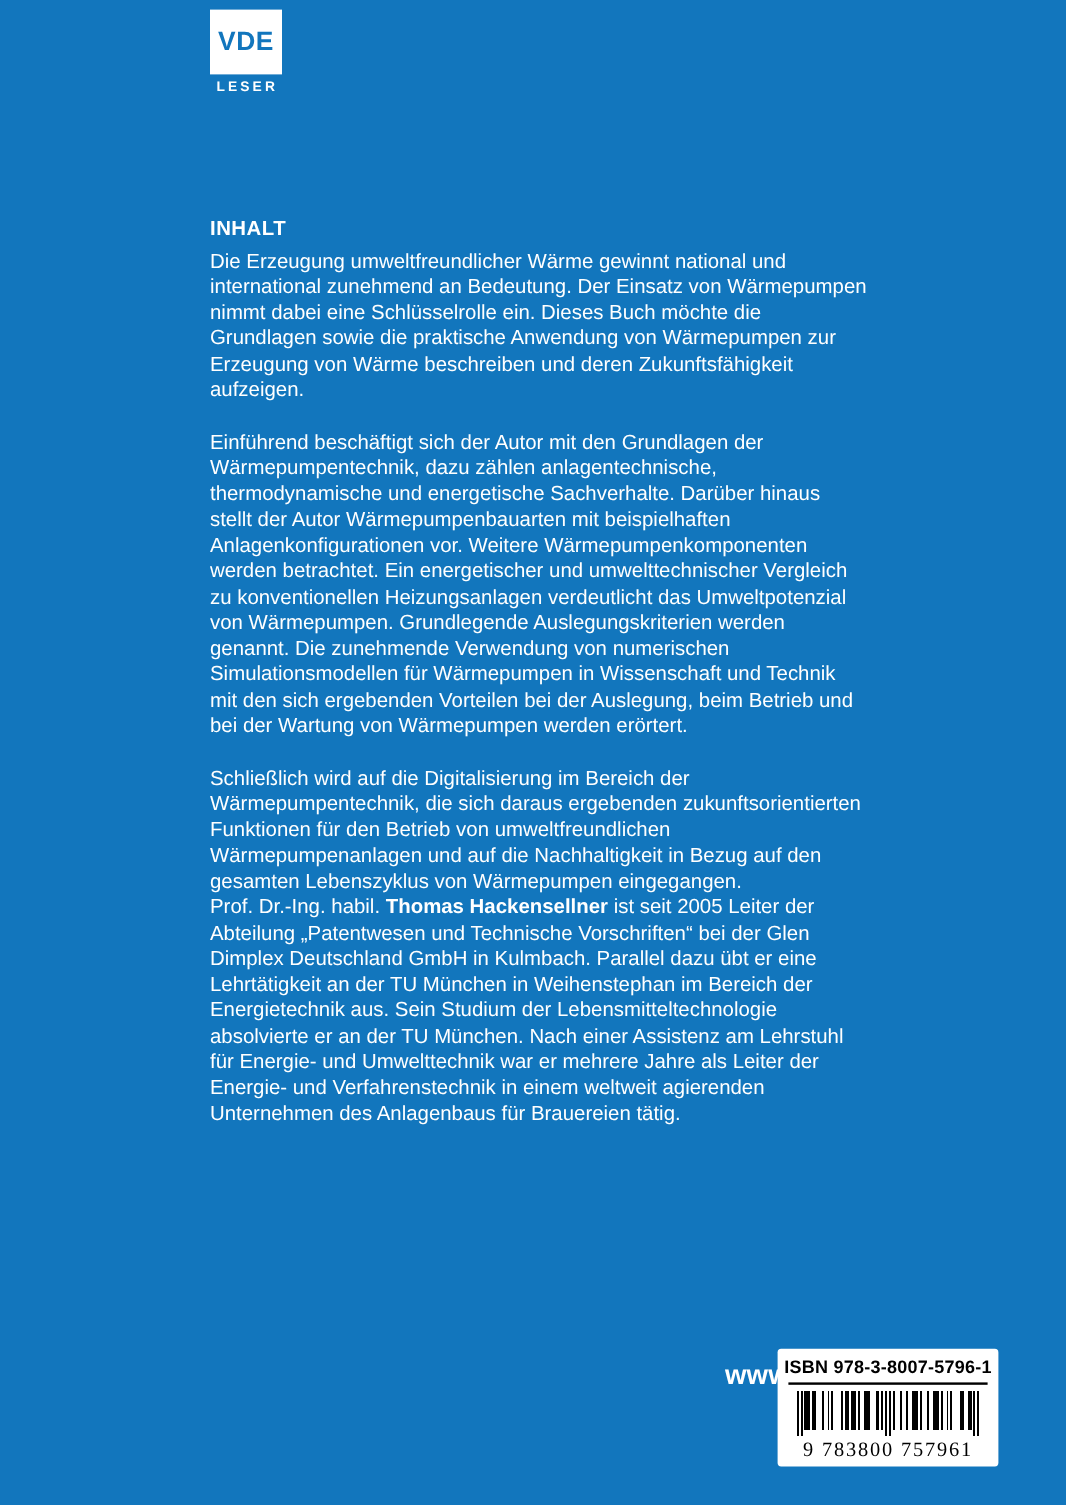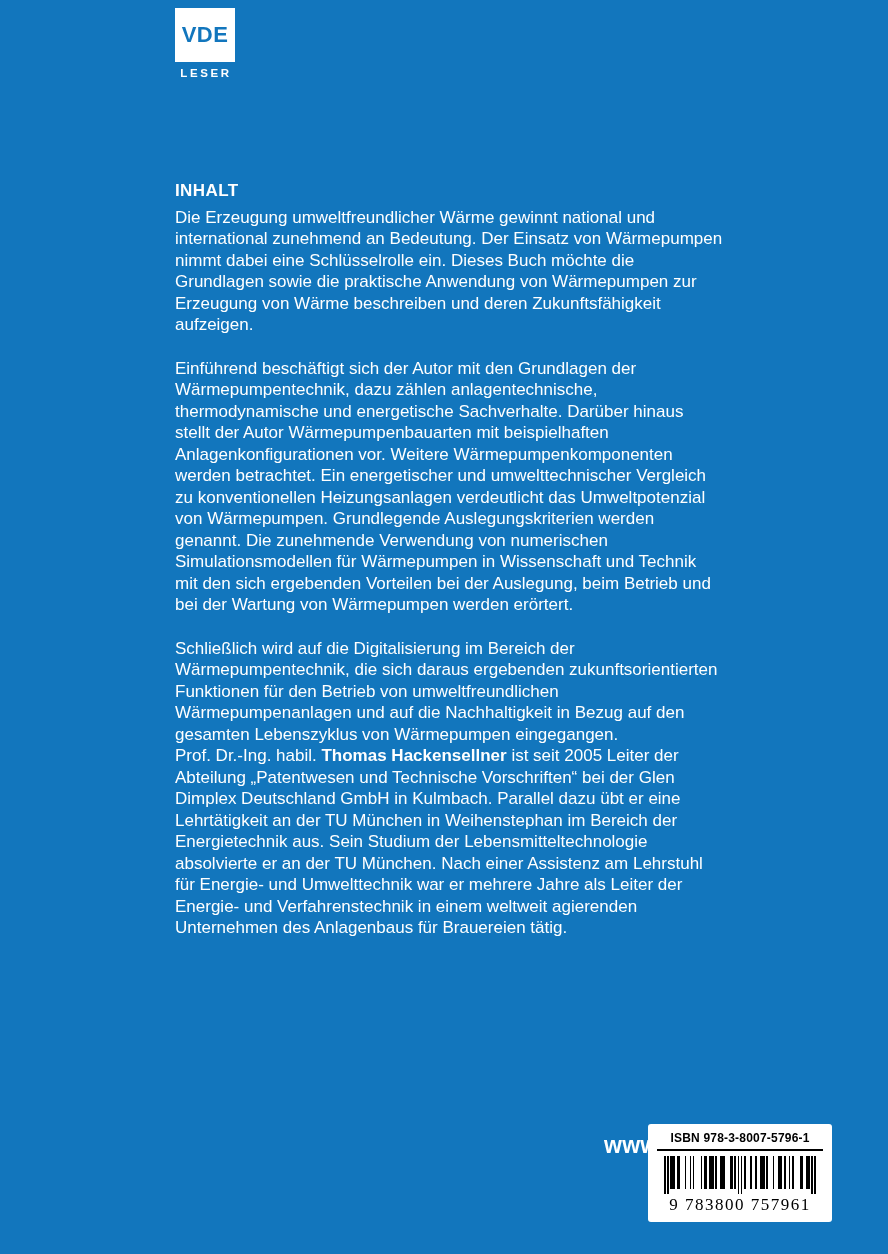--- a/index.html
+++ b/index.html
@@ -71,21 +71,21 @@
   .isbn-box{
     position:absolute;top:1124px;right:56px;
     width:184px;height:98px;
     background:var(--isbn-bg);
     border-radius:3px;
     text-align:center;
     color:var(--isbn-text);
     padding-top:7px;
   }
   .isbn-label{
-    font-size:12px;font-weight:bold;
+    font-size:15px;font-weight:bold;
     letter-spacing:0.2px;
     color:var(--isbn-text);
   }
   .isbn-divider{
     height:2px;background:#000;
     margin:4px 9px 5px 9px;
   }
   .ean-barcode{
     width:152px;height:38px;
     margin:0 auto;

